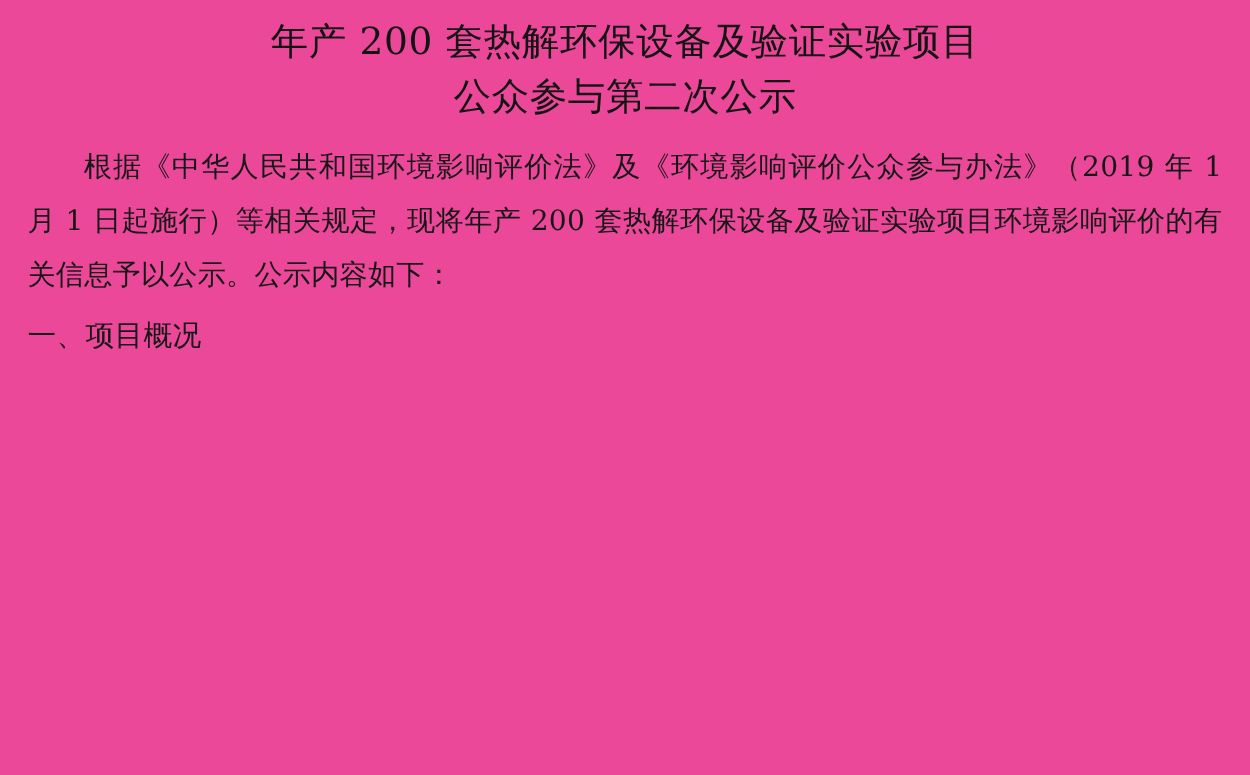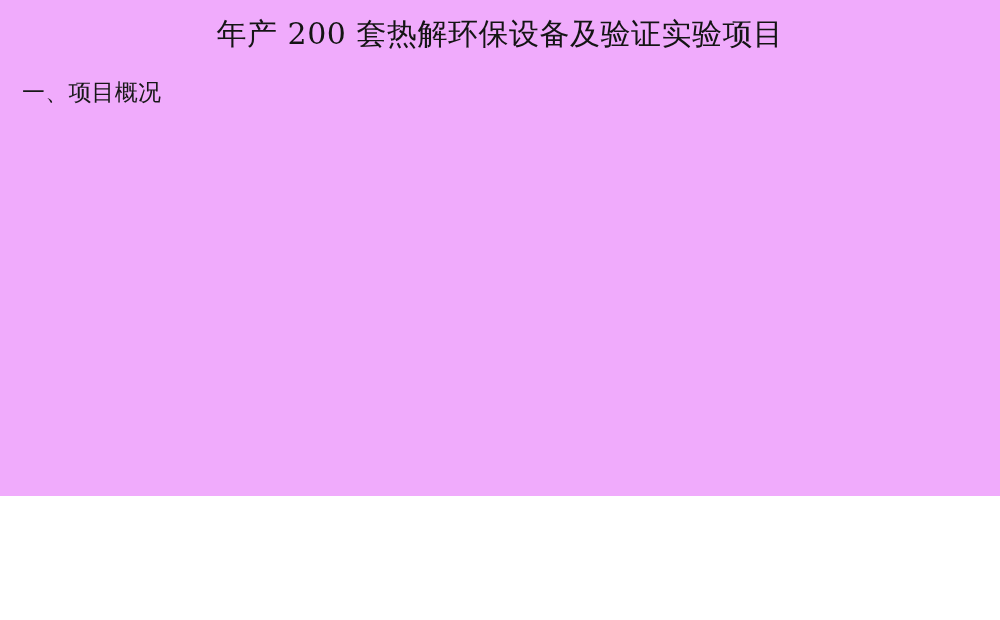--- a/index.html
+++ b/index.html
@@ -10,23 +10,23 @@
   body {
     width: 1000px;
     height: 620px;
     overflow: hidden;
     font-family: "DejaVu Serif", "Liberation Serif", serif;
     color: #1a1a1a;
   }
   .page {
     box-sizing: border-box;
     width: 1000px;
-    height: 496px;
+    height: 620px;
     padding: 8px 22px 1px 22px;
-    background: #f0abfc;
+    background: #ec4899;
   }
   .doc-title {
     text-align: center;
     font-size: 30px;
     line-height: 1.45;
     font-weight: normal;
     letter-spacing: 0.5px;
     margin: 0;
     color: #141414;
   }
@@ -64,20 +64,22 @@
   }
 </style>
 </head>
 <body>
 
 <div class="page">
 
   <div class="title-block">
     <h1 class="doc-title">
       <span class="line">年产 200 套热解环保设备及验证实验项目</span>
+      <span class="line">公众参与第二次公示</span>
     </h1>
   </div>
 
+  <p class="para indent">根据《中华人民共和国环境影响评价法》及《环境影响评价公众参与办法》（2019 年 1 月 1 日起施行）等相关规定，现将年产 200 套热解环保设备及验证实验项目环境影响评价的有关信息予以公示。公示内容如下：</p>
 
   <p class="section-heading">一、项目概况</p>
 
 
 </div>
 
 </body></html>

